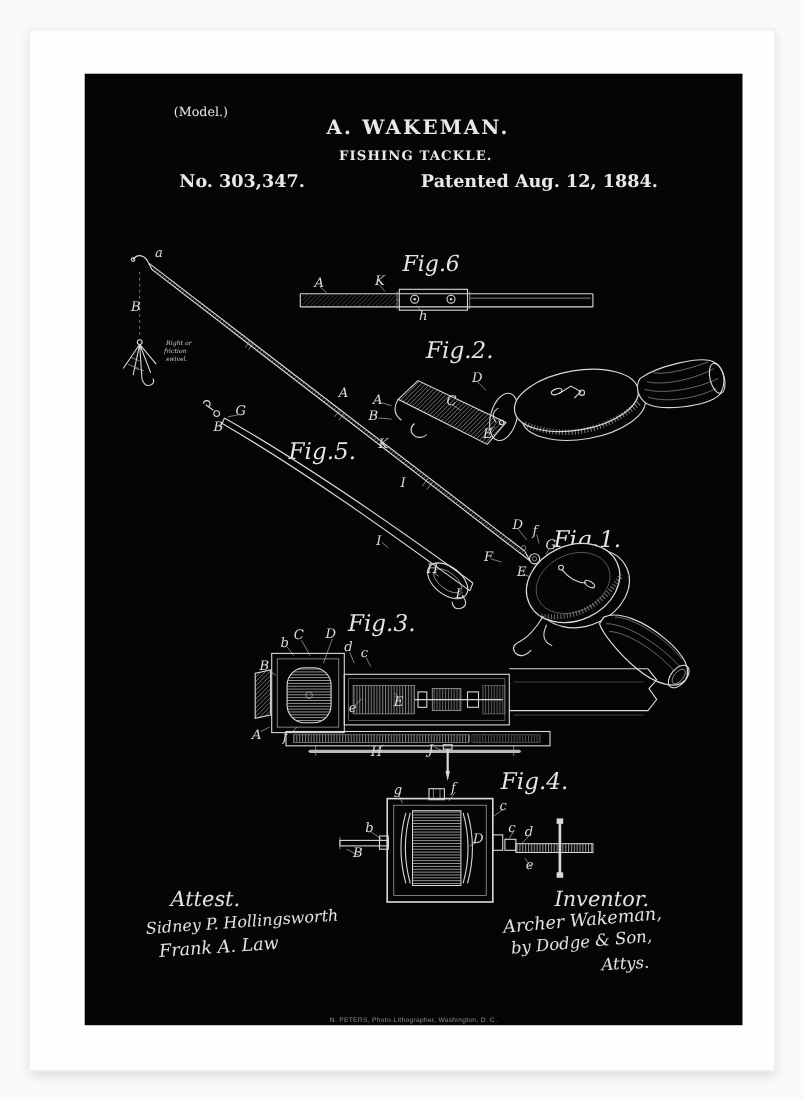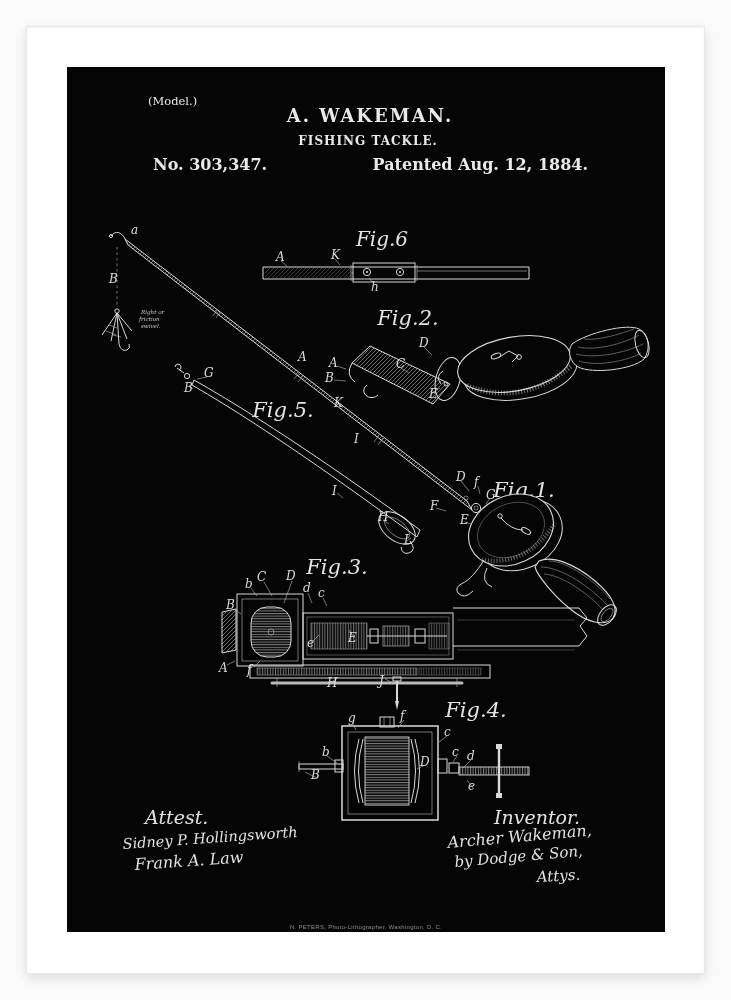--- a/index.html
+++ b/index.html
@@ -2,21 +2,21 @@
 <html><head>
 <meta charset="utf-8">
 <style>
   html,body{margin:0;padding:0}
   body{width:731px;height:1000px;position:relative;background:#f2f2f2;
        font-family:"DejaVu Serif", serif;overflow:hidden}
   .frame{position:absolute;inset:0;background:#fafafa}
   .frame-lip{position:absolute;left:26px;top:26px;right:26px;bottom:26px;
        background:#fefefe;border:1px solid #e9e9e9;
        box-shadow:0 4px 10px rgba(0,0,0,.12), inset 0 1px 2px rgba(0,0,0,.05)}
-  .plate{position:absolute;left:67px;top:67px;width:598px;height:865px;background:#050505}
+  .plate{position:absolute;left:77px;top:67px;width:598px;height:865px;background:#050505}
   svg{display:block}
   .hdr{fill:#e9e9e9;font-family:"DejaVu Serif",serif}
   .cap{fill:#e4e4e4;font-family:"DejaVu Serif",serif;font-style:italic}
   .ref{fill:#dcdcdc;font-family:"DejaVu Serif",serif;font-style:italic;font-size:12px}
   .sig{fill:#e2e2e2;font-family:"DejaVu Serif",serif;font-style:italic}
   .ln{stroke:#d9d9d9;fill:none;stroke-width:1}
   .lt{stroke:#bdbdbd;fill:none;stroke-width:.6}
   .tiny{fill:#c9c9c9;font-family:"DejaVu Serif",serif;font-style:italic;font-size:5.6px}
 </style>
 </head>

